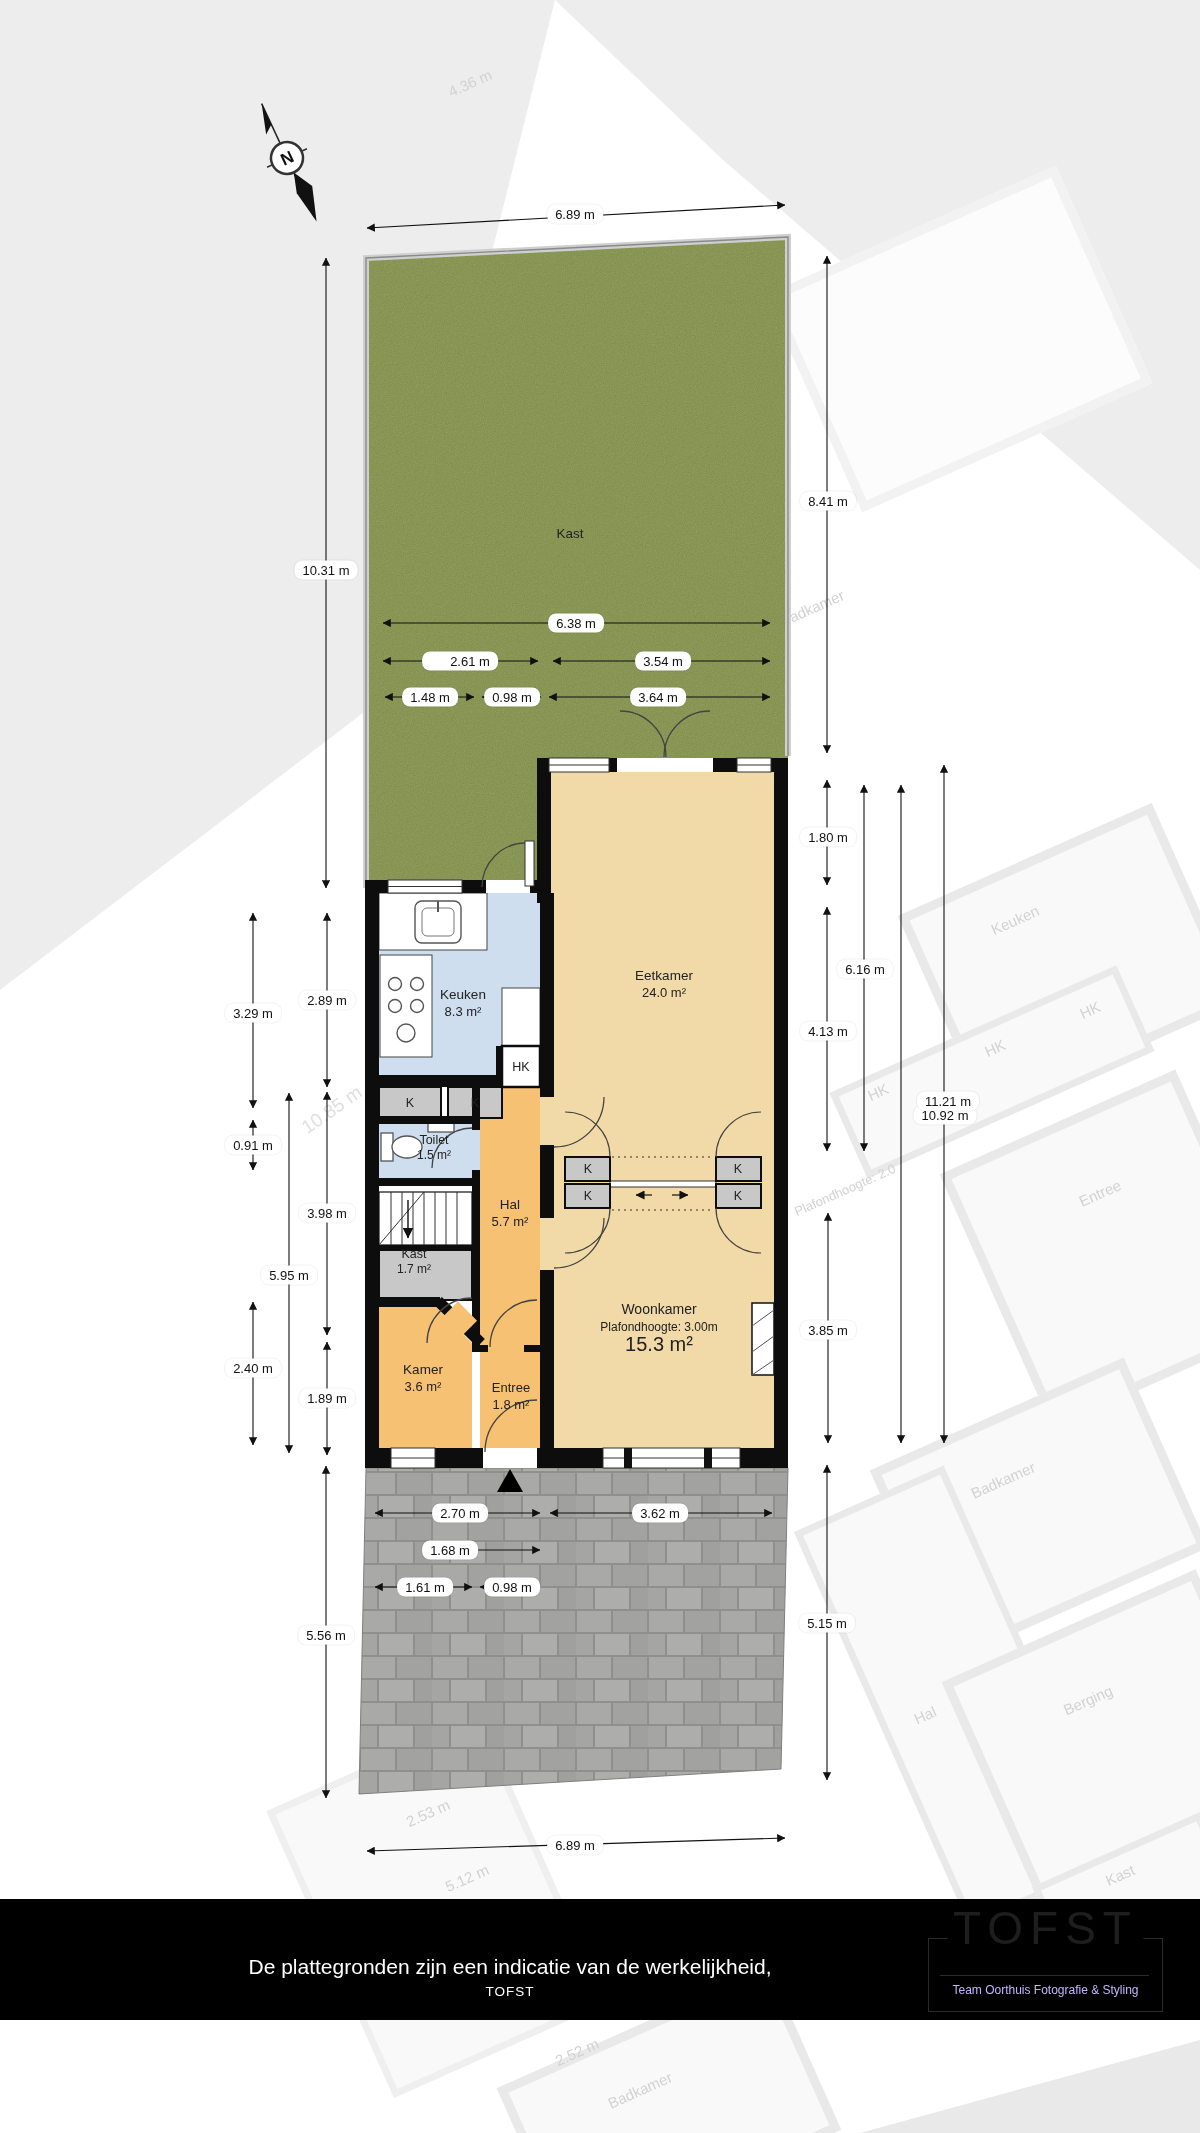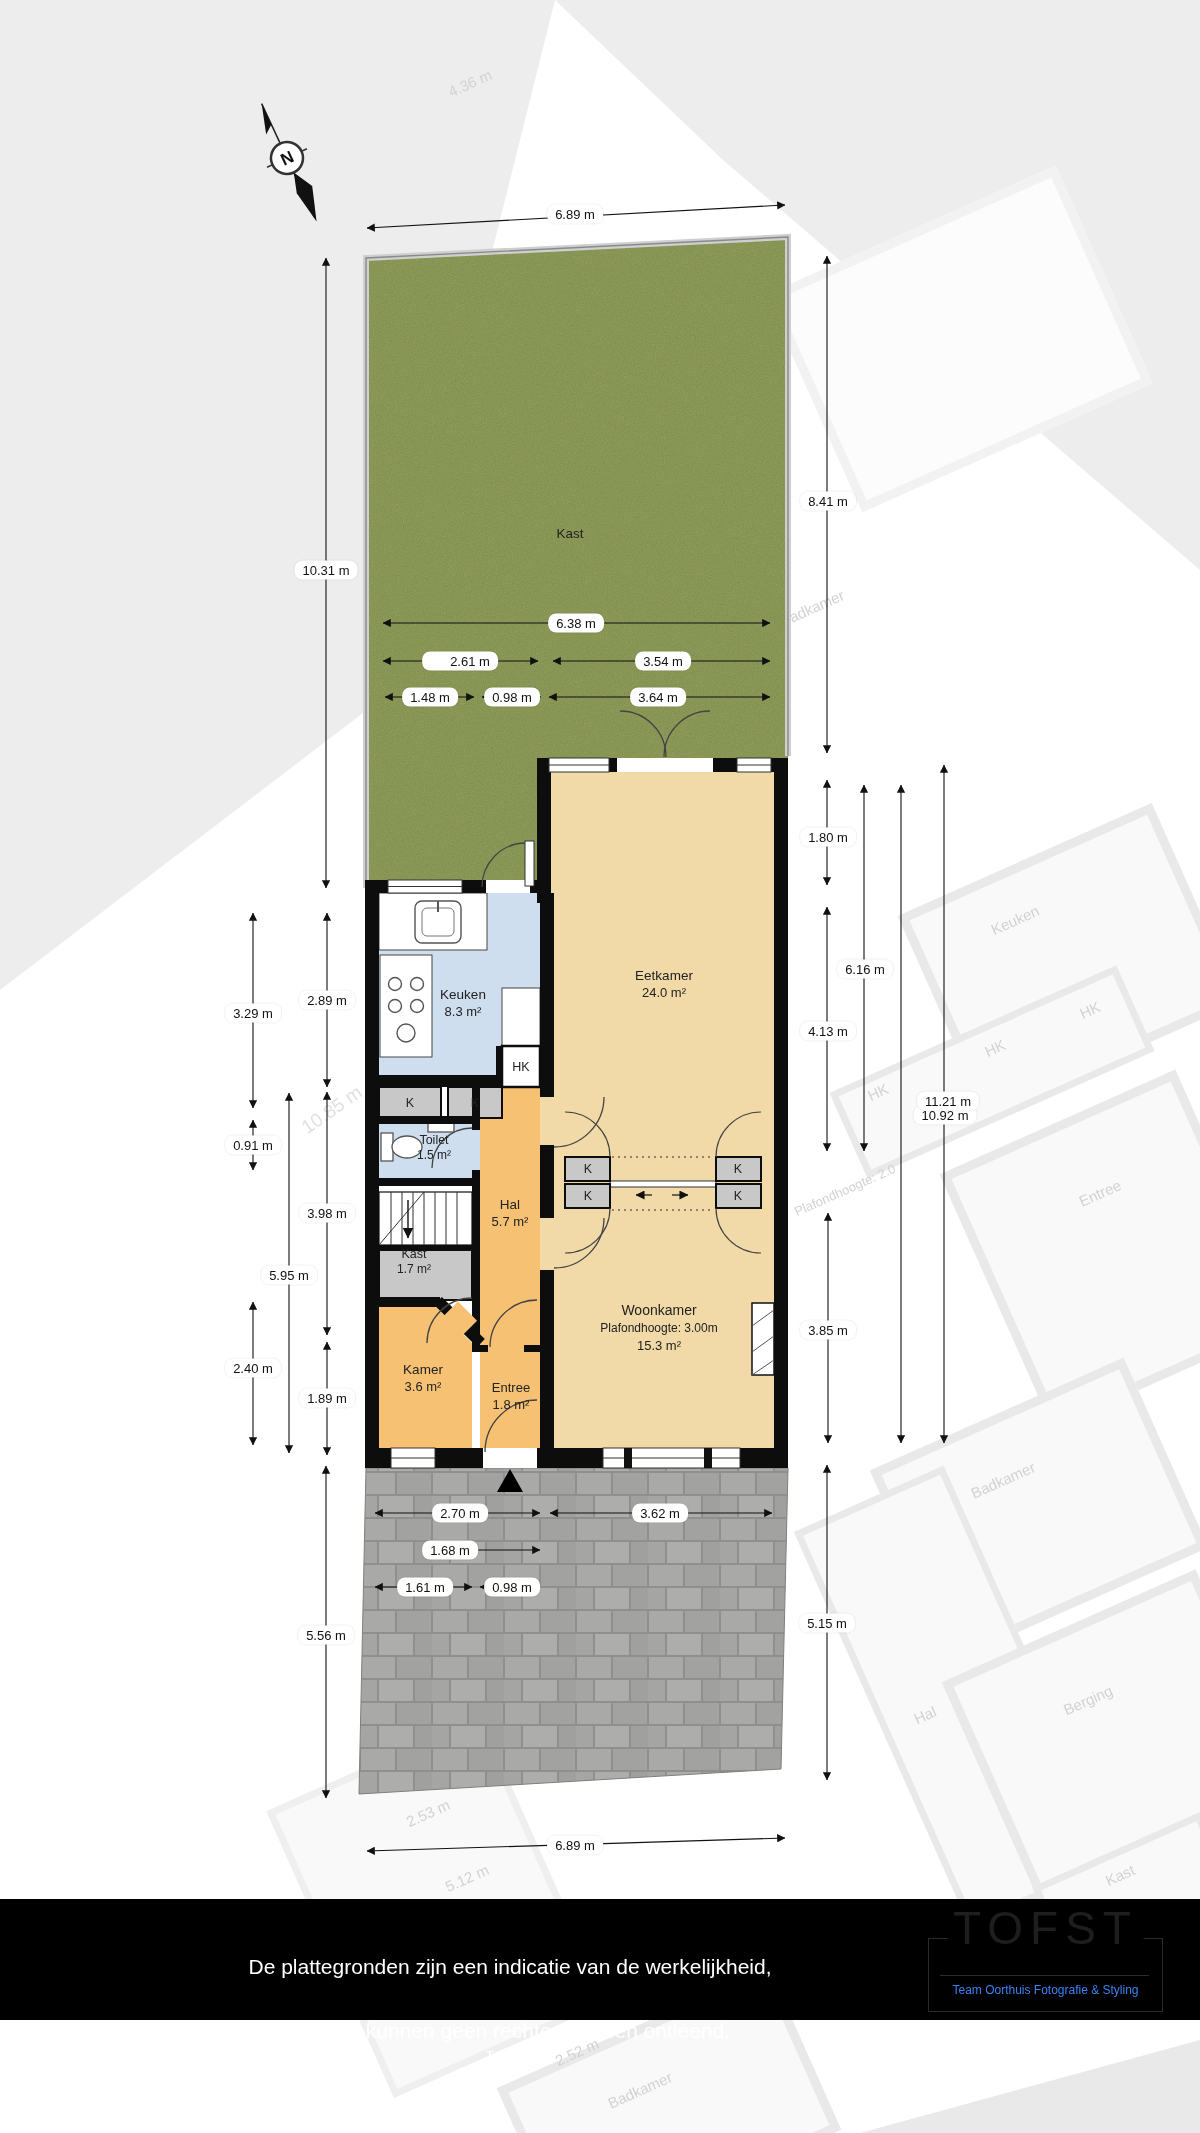--- a/index.html
+++ b/index.html
@@ -24,21 +24,21 @@
   .footerbar{position:absolute;left:0;top:1899px;width:1200px;height:121px;background:#000;}
   .footertext{position:absolute;left:160px;top:18px;width:700px;text-align:center;color:#fff;}
   .footertext .l{font-size:21px;line-height:28px;margin-top:36px;}
   .footertext .s{font-size:13.5px;line-height:22px;letter-spacing:1px;}
   .logo{position:absolute;left:928px;top:0;width:235px;height:121px;}
   .logo .box{position:absolute;left:0;top:39px;width:233px;height:72px;border:1px solid #2b2b2b;}
   .logo .title{position:absolute;left:50%;top:2px;transform:translateX(-50%);font-size:46px;
                letter-spacing:7px;color:#1e1e1e;background:#000;padding:0 6px;white-space:nowrap;}
   .logo .rule{position:absolute;left:12px;top:76px;width:209px;border-top:1px solid #2b2b2b;}
   .logo .sub{position:absolute;left:50%;top:84px;transform:translateX(-50%);font-size:12px;
-             color:#3b82f6;white-space:nowrap;}
+             color:#c4b5fd;white-space:nowrap;}
 </style>
 </head>
 <body>
 
 <div class="canvas">
 
   <div class="bgpoly p1"></div>
   <div class="bgpoly p2"></div>
   <div class="bgpoly p3"></div>
 
@@ -310,21 +310,21 @@
     <span>Kamer</span><br>
     <span class="sub">3.6 m²</span>
   </div>
   <div class="room" style="left:511px;top:1396px;font-size:13px;">
     <span>Entree</span><br>
     <span class="sub">1.8 m²</span>
   </div>
   <div class="room woon" style="left:659px;top:1328px;font-size:14px;">
     <span>Woonkamer</span><br>
     <span class="ceil">Plafondhoogte: 3.00m</span><br>
-    <span class="sub" style="font-size:13px;">15.3 m²</span>
+    <span class="sub" style="font-size:20px;">15.3 m²</span>
   </div>
   <span class="klabel" style="left:521px;top:1067px;">HK</span>
   <span class="klabel" style="left:410px;top:1103px;">K</span>
   <span class="klabel" style="left:475px;top:1103px;">K</span>
   <span class="klabel" style="left:588px;top:1169px;">K</span>
   <span class="klabel" style="left:588px;top:1196px;">K</span>
   <span class="klabel" style="left:738px;top:1169px;">K</span>
   <span class="klabel" style="left:738px;top:1196px;">K</span>
 
   <span class="dim" style="left:575px;top:214px;">6.89 m</span>
@@ -354,21 +354,20 @@
   <span class="dim" style="left:460px;top:1513px;">2.70 m</span>
   <span class="dim" style="left:660px;top:1513px;">3.62 m</span>
   <span class="dim" style="left:450px;top:1550px;">1.68 m</span>
   <span class="dim" style="left:425px;top:1587px;">1.61 m</span>
   <span class="dim" style="left:512px;top:1587px;">0.98 m</span>
   <span class="dim" style="left:575px;top:1845px;">6.89 m</span>
 
   <div class="footerbar">
     <div class="footertext">
       <div class="l">De plattegronden zijn een indicatie van de werkelijkheid,</div>
-      <div class="l">hieraan kunnen geen rechten worden ontleend.</div>
       <div class="s">TOFST</div>
     </div>
     <div class="logo">
       <div class="box"></div>
       <div class="title">TOFST</div>
       <div class="rule"></div>
       <div class="sub">Team Oorthuis Fotografie &amp; Styling</div>
     </div>
   </div>
 

